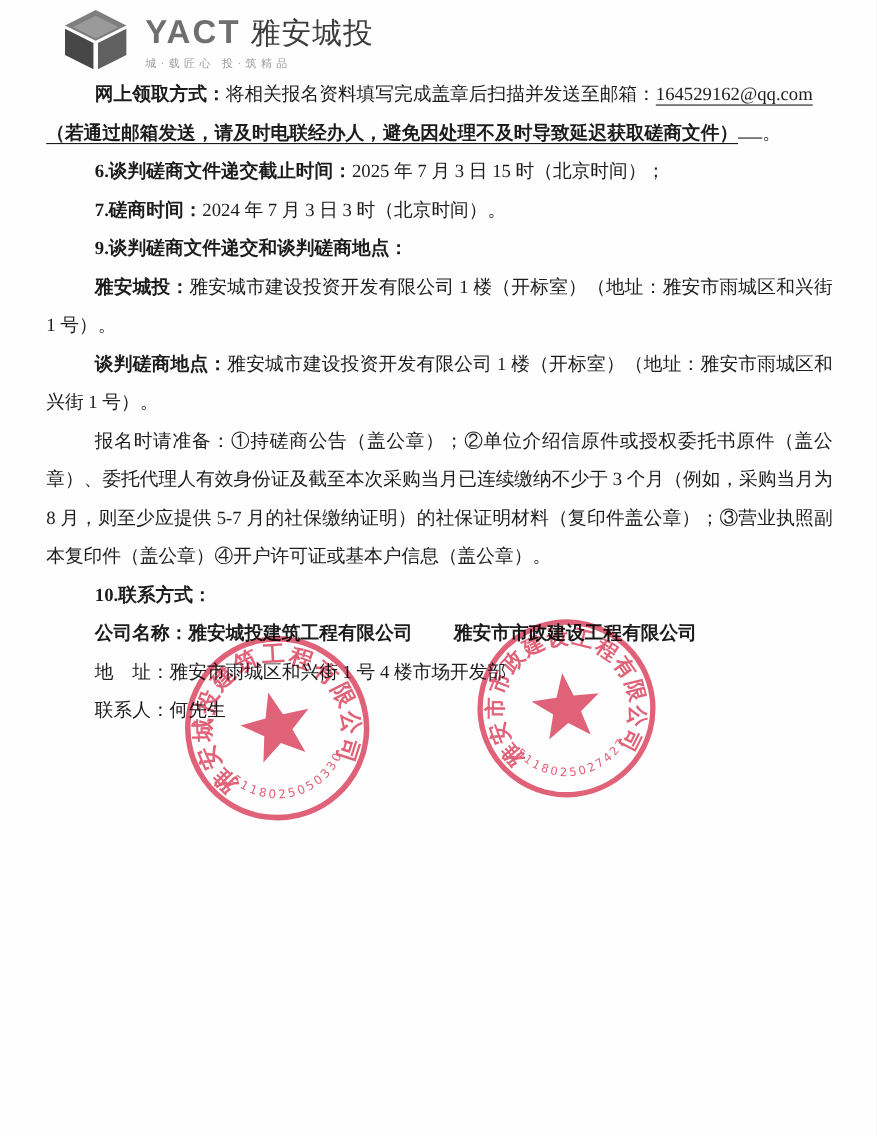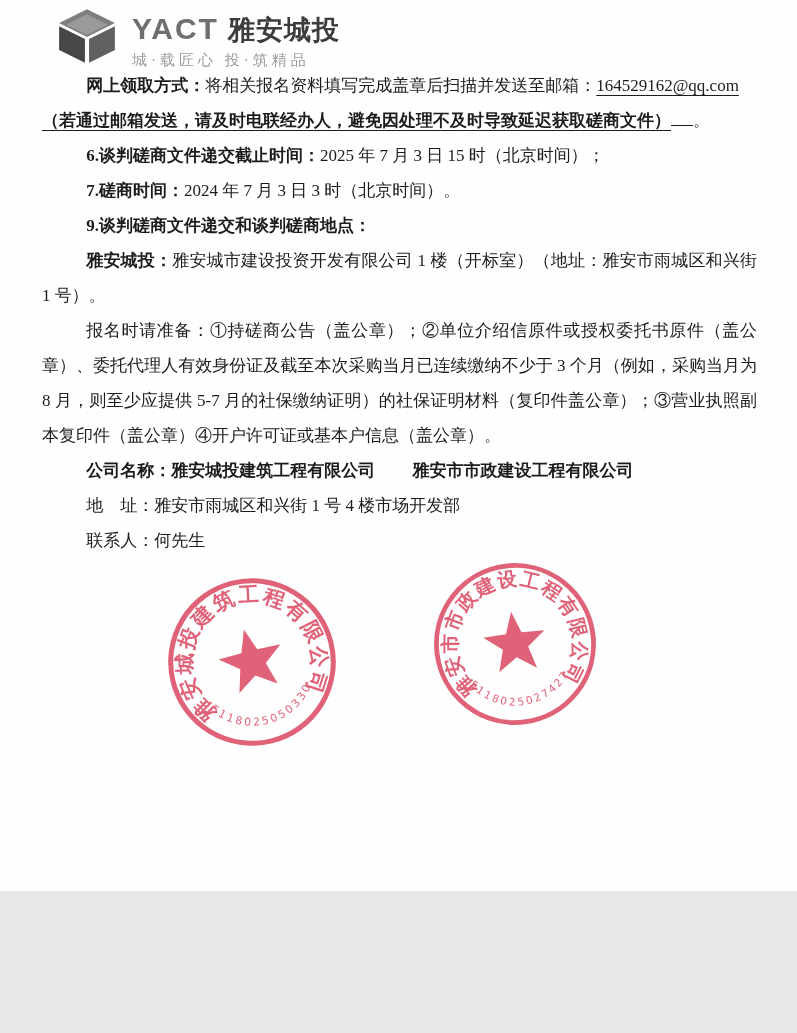--- a/index.html
+++ b/index.html
@@ -1,33 +1,33 @@
 <!DOCTYPE html>
 <html><head>
 <meta charset="utf-8">
 <style>
   html,body{margin:0;padding:0;background:#e8e8e8;}
   .page{
     position:relative;
-    width:797px;height:891px;
+    width:797px;height:1033px;
     margin:0 auto;
     background:#fefefe;
     overflow:hidden;
     font-family:"Liberation Serif","DejaVu Serif",serif;
     color:#1c1c1c;
   }
   
   .logo{position:absolute;left:56px;top:8px;display:flex;align-items:flex-start;}
   .logo-icon{width:62px;height:56px;flex:0 0 auto;}
   .logo-text{margin-left:14px;padding-top:4px;}
   .logo-line1{display:flex;align-items:baseline;gap:9px;}
   .logo-acronym{font-family:"Liberation Sans","DejaVu Sans",sans-serif;font-weight:bold;
     font-size:30px;letter-spacing:2px;color:#6f6f6f;}
-  .logo-name{font-size:27px;font-weight:bold;color:#3c3c3c;letter-spacing:1px;text-align:center;}
-  .logo-tagline{margin-top:3px;font-size:15px;color:#9b9b9b;letter-spacing:4px;}
+  .logo-name{font-size:27px;font-weight:normal;color:#3c3c3c;letter-spacing:1px;text-align:center;}
+  .logo-tagline{margin-top:3px;font-size:10px;color:#9b9b9b;letter-spacing:4px;}
   
   .content{
     position:absolute;left:42px;top:68px;width:715px;
     font-size:17px;line-height:35px;text-align:justify;
   }
   .content p{margin:0;text-indent:2.6em;}
   .b{font-weight:bold;}
   .u{text-decoration:underline;text-underline-offset:4px;}
   .utail{display:inline-block;width:22px;border-bottom:1px solid #1c1c1c;height:1em;
     vertical-align:baseline;}
@@ -63,24 +63,26 @@
     <p><span class="b">网上领取方式：</span><span>将相关报名资料填写完成盖章后扫描并发送至邮箱：</span><span class="u" style="white-space:nowrap">164529162@qq.com</span><br><span class="u b">（若通过邮箱发送，请及时电联经办人，避免因处理不及时导致延迟获取磋商文件）</span><span class="utail"></span><span>。</span></p>
 
     <p><span class="b">6.谈判磋商文件递交截止时间：</span><span>2025 年 7 月 3 日 15 时（北京时间）；</span></p>
 
     <p><span class="b">7.磋商时间：</span><span>2024 年 7 月 3 日 3 时（北京时间）。</span></p>
 
     <p><span class="b">9.谈判磋商文件递交和谈判磋商地点：</span></p>
 
     <p><span class="b">雅安城投：</span><span>雅安城市建设投资开发有限公司 1 楼（开标室）（地址：雅安市雨城区和兴街 1 号）。</span></p>
 
+    <p><span class="b">谈判磋商地点：</span><span>雅安城市建设投资开发有限公司 1 楼（开标室）（地址：雅安市雨城区和兴街 1 号）。</span></p>
 
 
     <p><span>报名时请准备：</span><span>①持磋商公告（盖公章）；②单位介绍信原件或授权委托书原件（盖公章）、委托代理人有效身份证及截至本次采购当月已连续缴纳不少于 3 个月（例如，采购当月为 8 月，则至少应提供 5-7 月的社保缴纳证明）的社保证明材料（复印件盖公章）；③营业执照副本复印件（盖公章）④开户许可证或基本户信息（盖公章）。</span></p>
 
+    <p><span class="b">10.联系方式：</span></p>
 
     <p><span class="b">公司名称：</span><span class="b">雅安城投建筑工程有限公司</span><span class="name-gap"></span><span class="b">雅安市市政建设工程有限公司</span></p>
 
     <p><span>地　址：</span><span>雅安市雨城区和兴街 1 号 4 楼市场开发部</span></p>
 
 
     <p><span>联系人：</span><span>何先生</span></p>
 
   </main>
 

